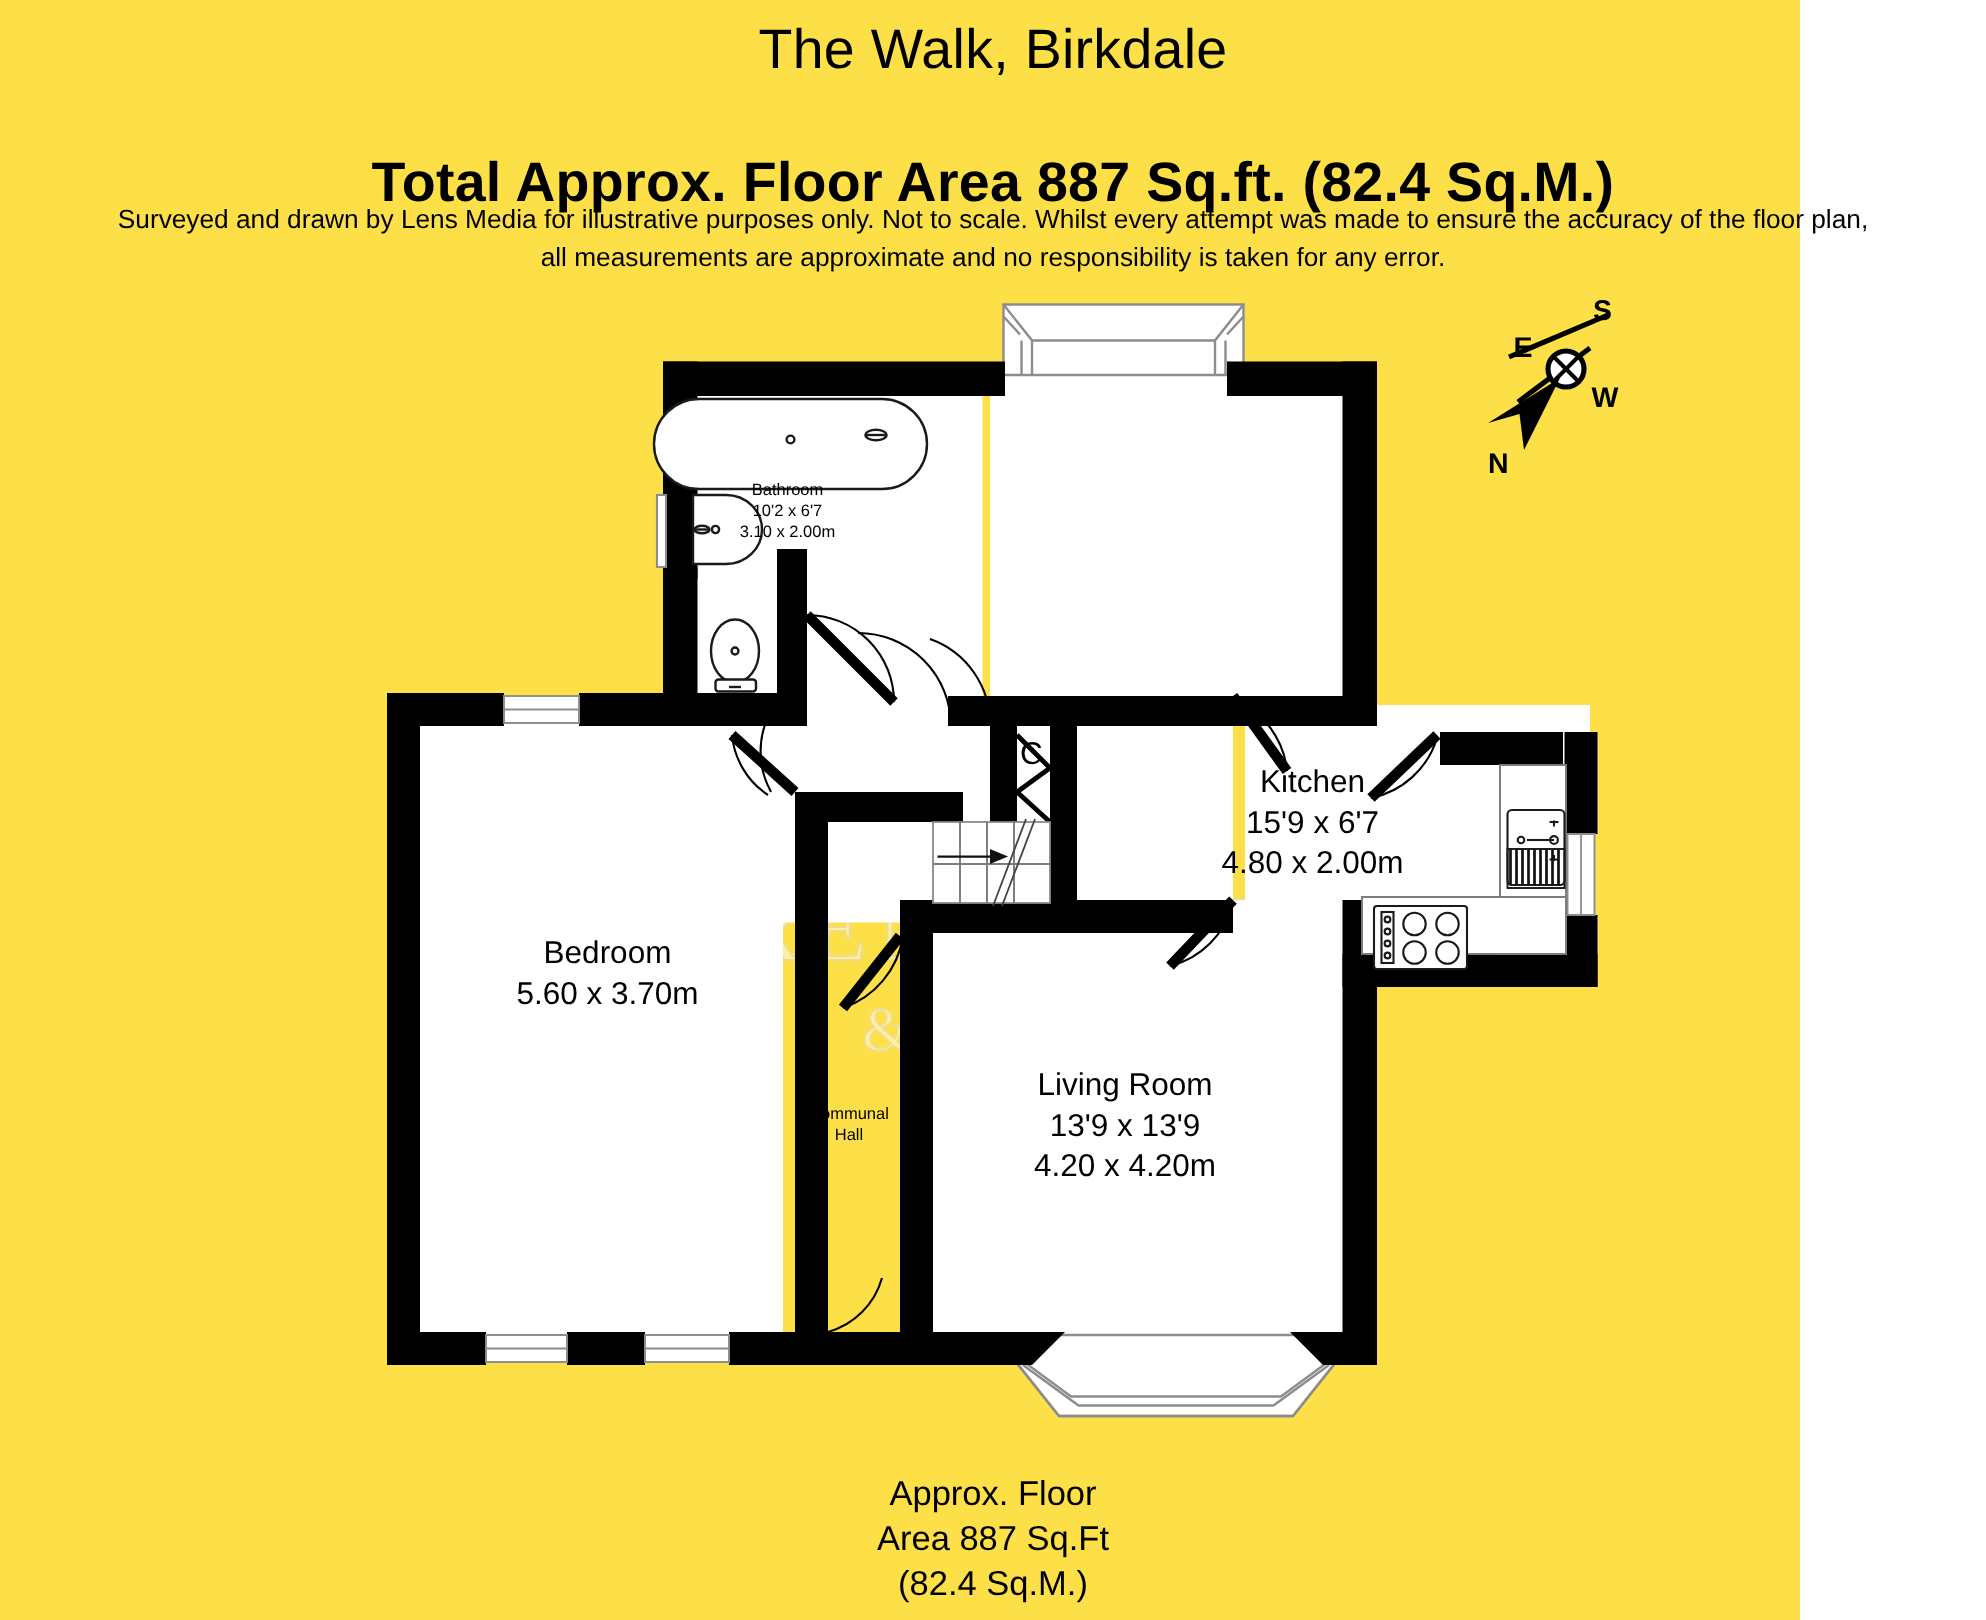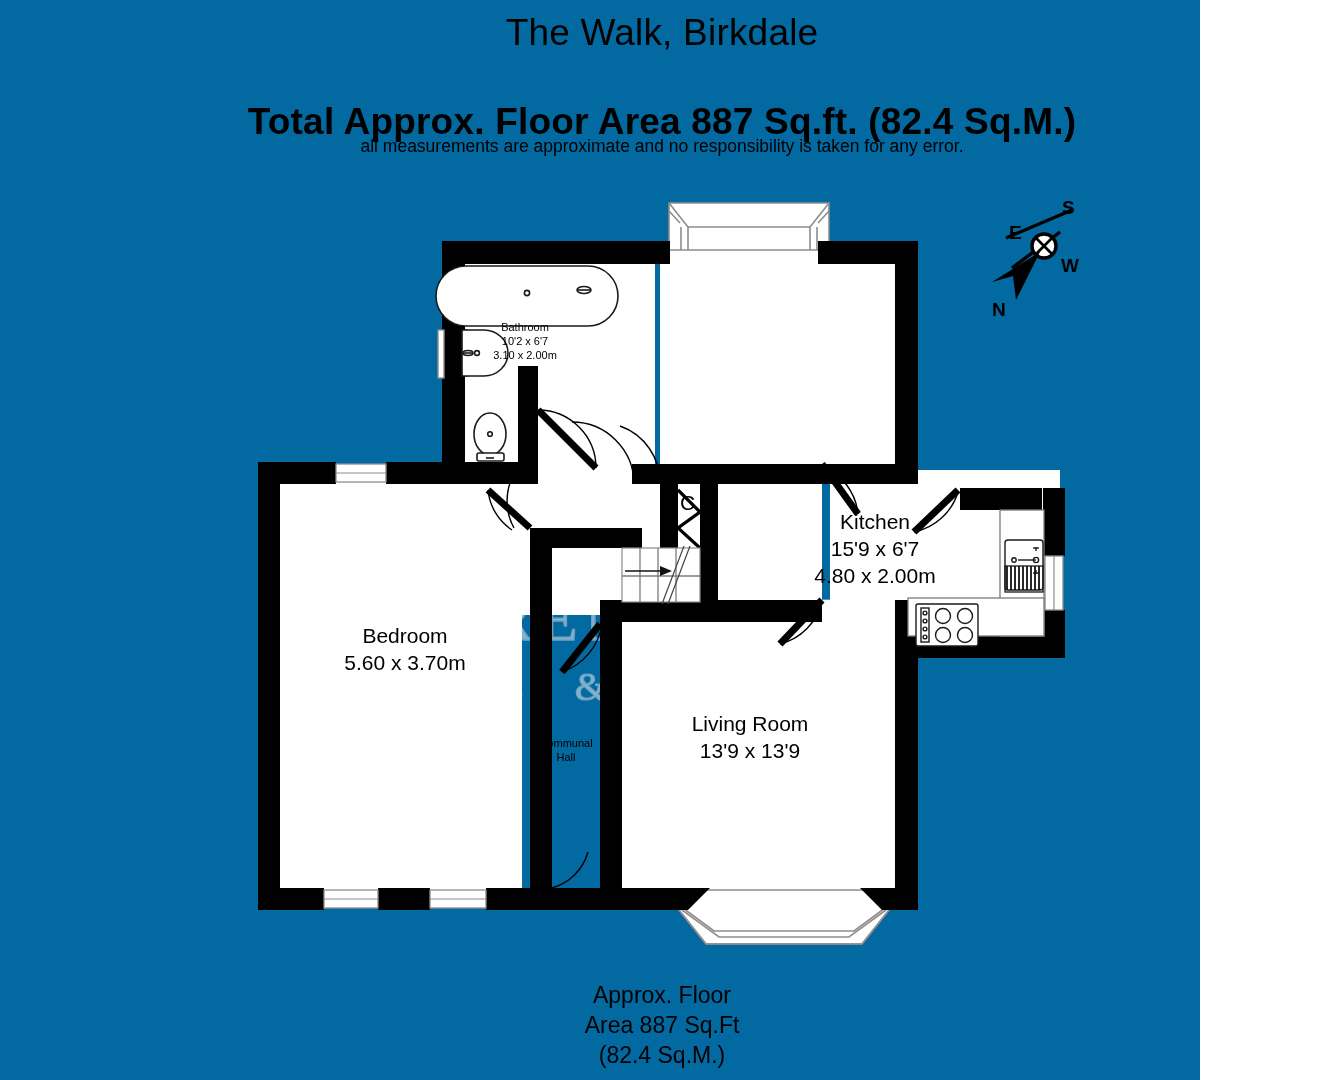--- a/index.html
+++ b/index.html
@@ -12,21 +12,21 @@
     height: 1080px;
     font-family: "Liberation Sans", sans-serif;
     color: #000000;
     position: relative;
     overflow: hidden;
   }
   #page {
     position: relative;
     width: 1200px;
     height: 1080px;
-    background: #0369a1;
+    background: #fde047;
   }
 
   
   .title-block {
     position: absolute;
     top: 10px;
     left: 0;
     width: 1324px;
     text-align: center;
   }
@@ -114,20 +114,21 @@
 <body>
 
 <div id="page">
 
   <div class="title-block">
     <div class="title-line1">The Walk, Birkdale</div>
     <div class="title-line2">Total Approx. Floor Area 887 Sq.ft. (82.4 Sq.M.)</div>
   </div>
 
   <div class="disclaimer">
+    <span class="d1">Surveyed and drawn by Lens Media for illustrative purposes only. Not to scale. Whilst every attempt was made to ensure the accuracy of the floor plan,</span>
     <span class="d2">all measurements are approximate and no responsibility is taken for any error.</span>
   </div>
 
   <div class="footer-block">
     <div>Approx. Floor</div>
     <div>Area 887 Sq.Ft</div>
     <div>(82.4 Sq.M.)</div>
   </div>
 
   <svg id="plan-svg" viewBox="0 0 1324 1080">
@@ -398,20 +399,21 @@
   </div>
 
   <div class="room-label" style="left:285px; top:622px; width:240px;">
     <div class="room-name">Bedroom</div>
     <div class="room-dim">5.60 x 3.70m</div>
   </div>
 
   <div class="room-label" style="left:630px; top:710px; width:240px;">
     <div class="room-name">Living Room</div>
     <div class="room-dim">13'9 x 13'9</div>
+    <div class="room-dim">4.20 x 4.20m</div>
   </div>
 
   <div class="room-label tiny" style="left:520px; top:736px; width:92px;">
     <div>Communal</div>
     <div>Hall</div>
   </div>
 
   <div class="cupboard-letter" style="left:680px; top:492px;">C</div>
 
   <div class="compass-letter" style="left:992px; top:300px;">N</div>

